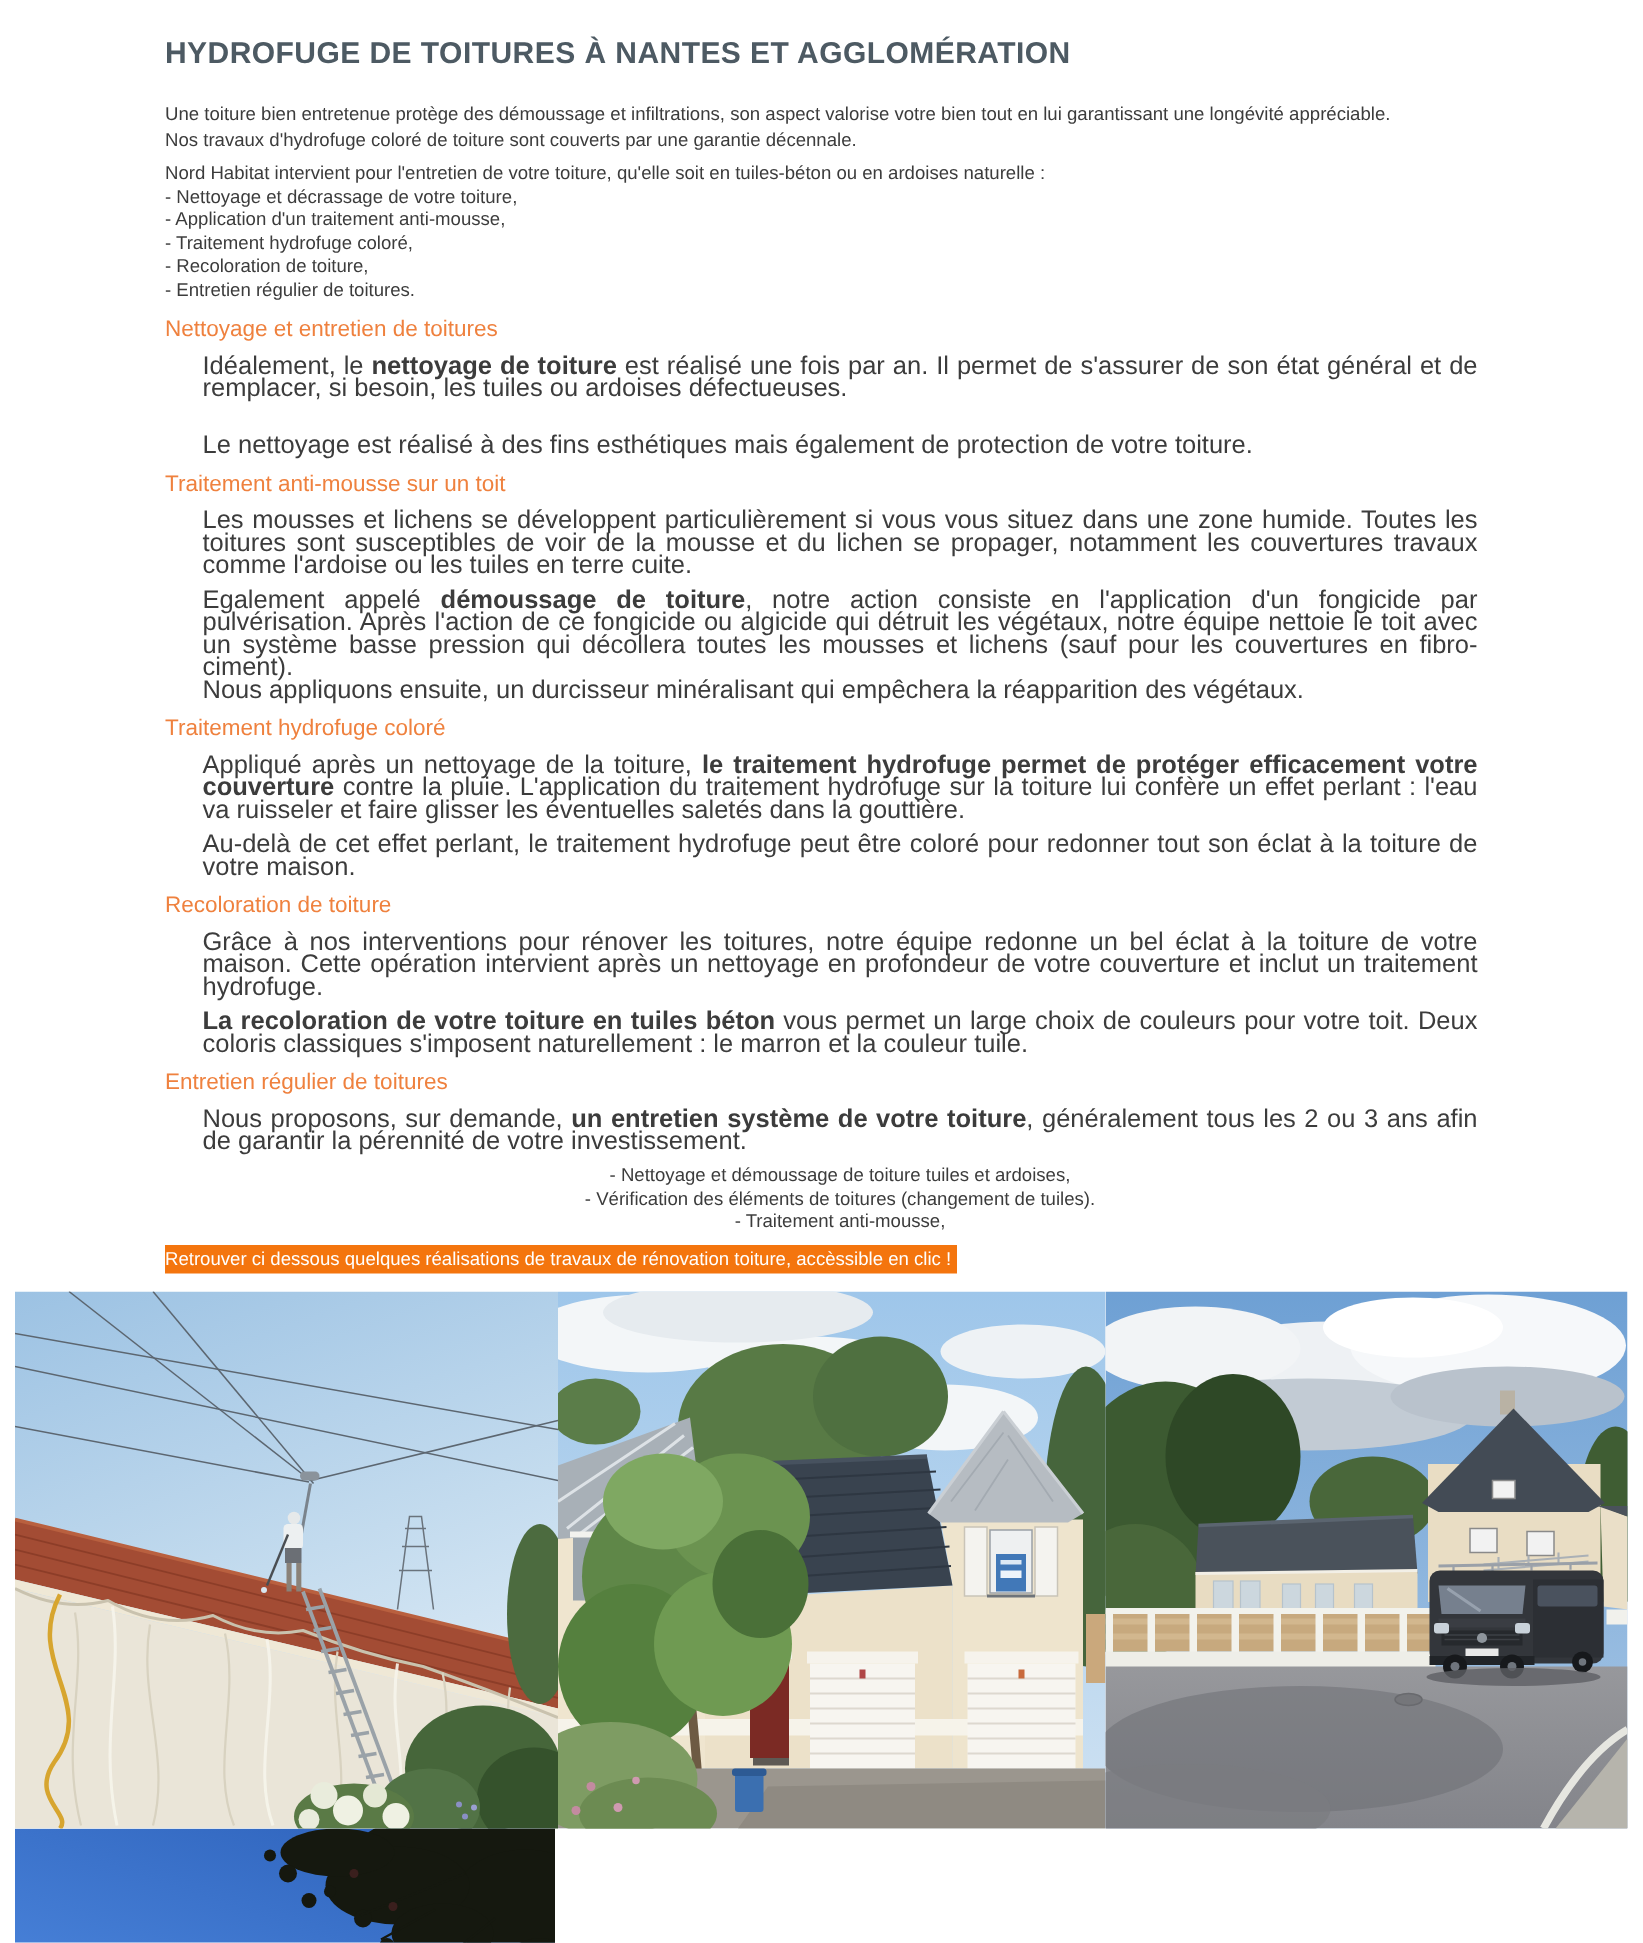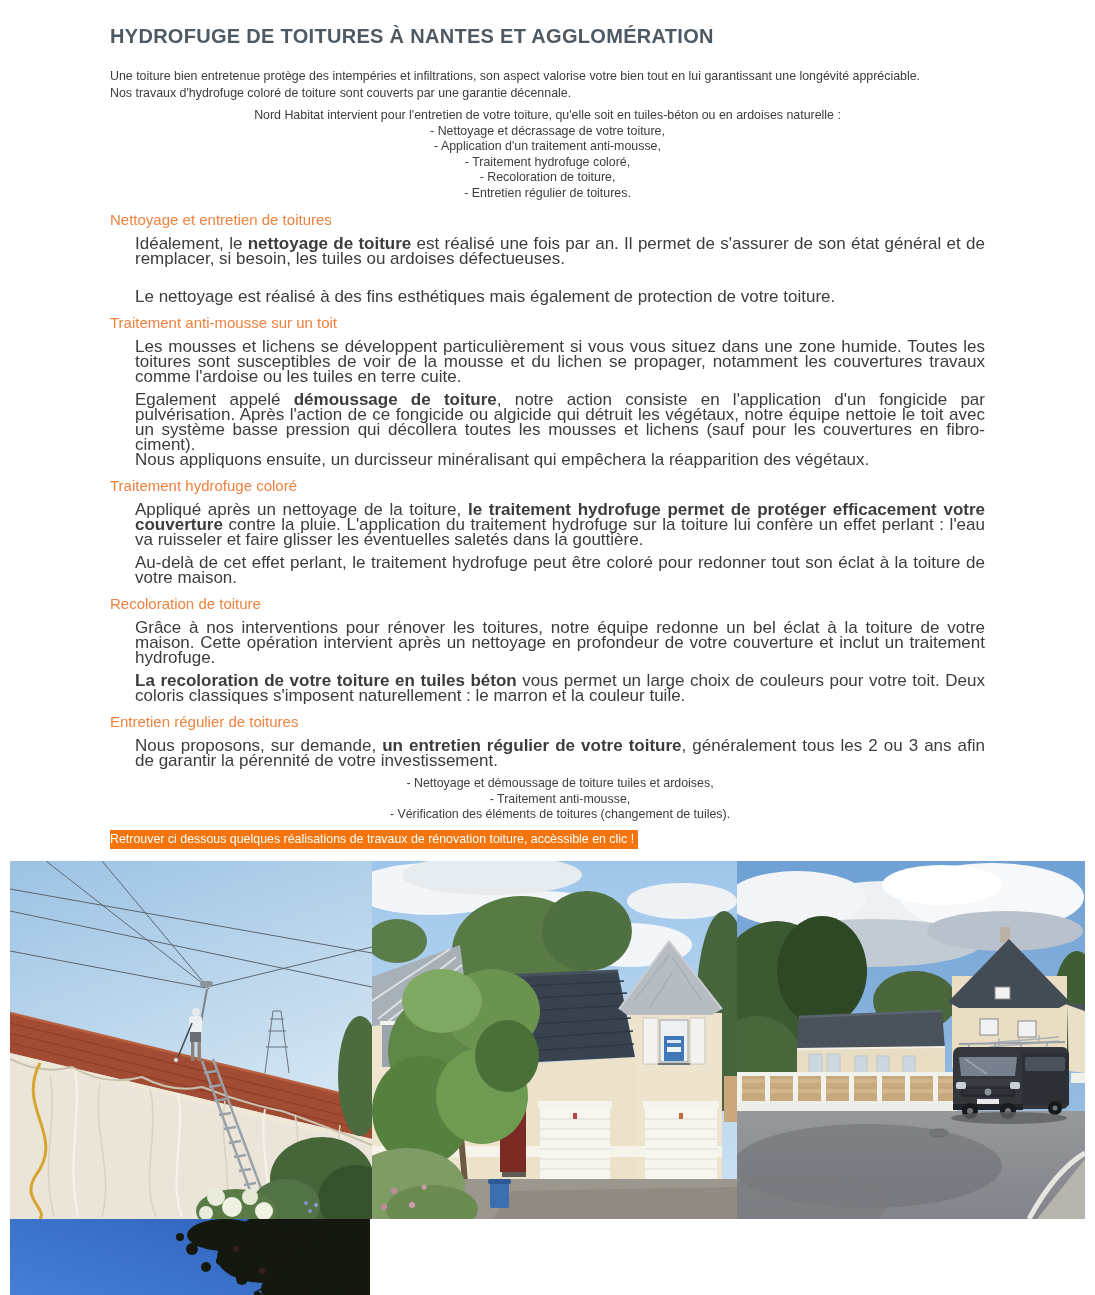--- a/index.html
+++ b/index.html
@@ -15,21 +15,21 @@
     font-family:"Liberation Sans","DejaVu Sans",sans-serif;
     color:var(--text-gray);
   }
   .content{margin:0 110px 0 110px;width:875px;}
   h1{
     margin:0;padding-top:24px;font-size:20px;line-height:24px;
     color:var(--title-gray);font-weight:bold;letter-spacing:.3px;
   }
   .textline{font-size:12.4px;line-height:16.5px;}
   .intro{margin-top:20px;}
-  .services{margin-top:7px;text-align:center;}
+  .services{margin-top:7px;}
   .services .textline{line-height:15.5px;}
   h2{
     margin:10px 0 7px 0;font-size:15px;line-height:18px;font-weight:normal;
     color:var(--accent-orange);
   }
   section p{
     margin:0 0 8px 0;padding-left:25px;font-size:17px;line-height:15px;
     text-align:justify;
   }
   section .plain-list{padding-left:25px;margin:4px 0 0 0;text-align:center;}
@@ -47,21 +47,21 @@
   .gallery-row2 svg{display:block;}
   figure{cursor:pointer;}
 </style>
 </head>
 <body>
 
 <div class="content">
   <h1>HYDROFUGE DE TOITURES À NANTES ET AGGLOMÉRATION</h1>
 
   <div class="intro">
-      <div class="textline"><span>Une toiture bien entretenue protège des intempéries et infiltrations, son aspect valorise votre bien tout en lui garantissant une longévité appréciable.</span></div>
+      <div class="textline"><span>Une toiture bien entretenue protège des démoussage et infiltrations, son aspect valorise votre bien tout en lui garantissant une longévité appréciable.</span></div>
       <div class="textline"><span>Nos travaux d'hydrofuge coloré de toiture sont couverts par une garantie décennale.</span></div>
     </div>
 
   <div class="services">
       <div class="textline"><span>Nord Habitat intervient pour l'entretien de votre toiture, qu'elle soit en tuiles-béton ou en ardoises naturelle :</span></div>
       <div class="textline"><span>- Nettoyage et décrassage de votre toiture,</span></div>
       <div class="textline"><span>- Application d'un traitement anti-mousse,</span></div>
       <div class="textline"><span>- Traitement hydrofuge coloré,</span></div>
       <div class="textline"><span>- Recoloration de toiture,</span></div>
       <div class="textline"><span>- Entretien régulier de toitures.</span></div>
@@ -83,25 +83,25 @@
         <p><span>Appliqué après un nettoyage de la toiture, </span><strong>le traitement hydrofuge permet de protéger efficacement votre couverture</strong><span> contre la pluie. L'application du traitement hydrofuge sur la toiture lui confère un effet perlant : l'eau va ruisseler et faire glisser les éventuelles saletés dans la gouttière.</span></p>
         <p><span>Au-delà de cet effet perlant, le traitement hydrofuge peut être coloré pour redonner tout son éclat à la toiture de votre maison.</span></p>
       </section>
       <section>
         <h2>Recoloration de toiture</h2>
         <p><span>Grâce à nos interventions pour rénover les toitures, notre équipe redonne un bel éclat à la toiture de votre maison. Cette opération intervient après un nettoyage en profondeur de votre couverture et inclut un traitement hydrofuge.</span></p>
         <p><strong>La recoloration de votre toiture en tuiles béton</strong><span> vous permet un large choix de couleurs pour votre toit. Deux coloris classiques s'imposent naturellement : le marron et la couleur tuile.</span></p>
       </section>
       <section>
         <h2>Entretien régulier de toitures</h2>
-        <p><span>Nous proposons, sur demande, </span><strong>un entretien régulier de votre toiture</strong><span>, généralement tous les 2 ou 3 ans afin de garantir la pérennité de votre investissement.</span></p>
+        <p><span>Nous proposons, sur demande, </span><strong>un entretien système de votre toiture</strong><span>, généralement tous les 2 ou 3 ans afin de garantir la pérennité de votre investissement.</span></p>
         <div class="plain-list">
           <div class="textline">- Nettoyage et démoussage de toiture tuiles et ardoises,</div>
+          <div class="textline">- Vérification des éléments de toitures (changement de tuiles).</div>
           <div class="textline">- Traitement anti-mousse,</div>
-          <div class="textline">- Vérification des éléments de toitures (changement de tuiles).</div>
         </div>
       </section>
     </div>
 
   <a class="banner">Retrouver ci dessous quelques réalisations de travaux de rénovation toiture, accèssible en clic !</a>
 </div>
 
 <div class="gallery">
 
   <figure>

